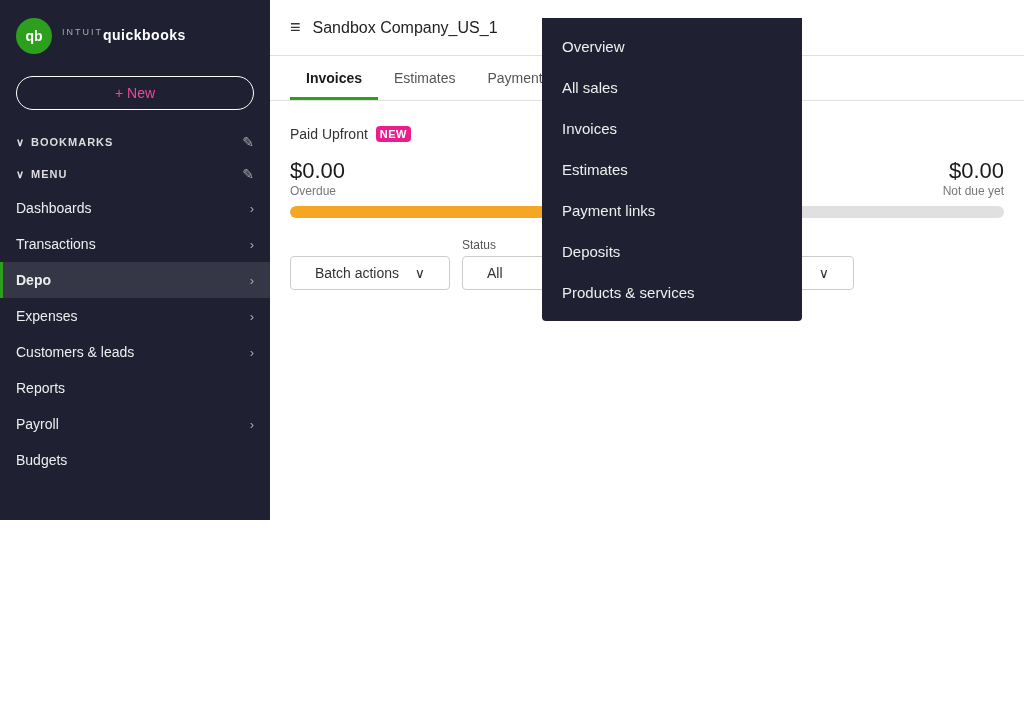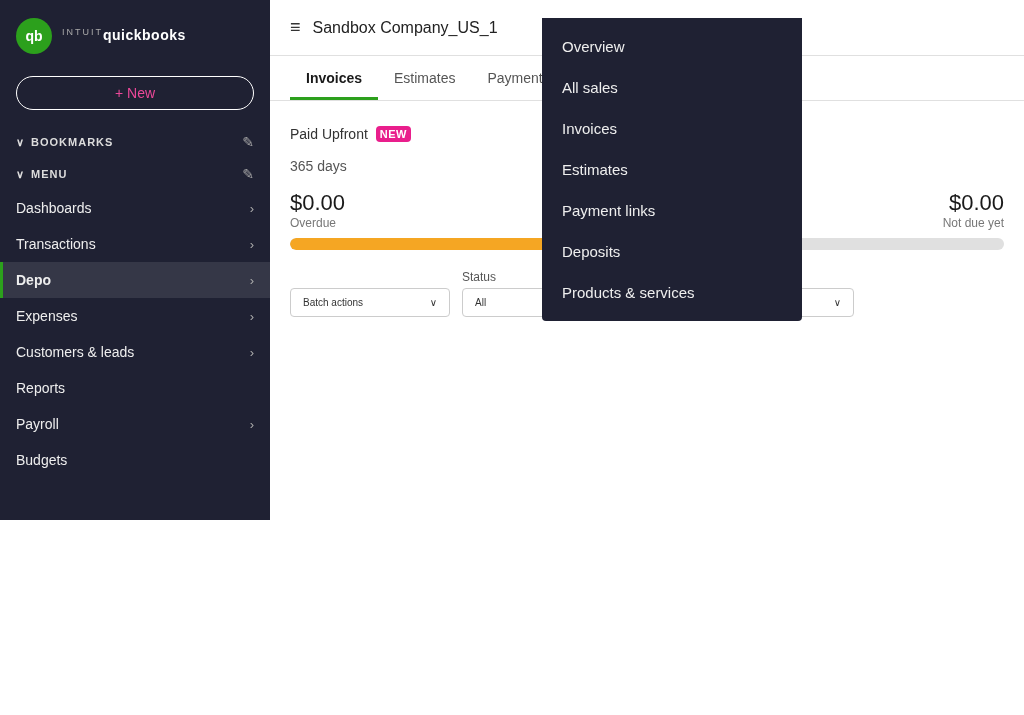--- a/index.html
+++ b/index.html
@@ -283,22 +283,22 @@
     .filter-group { display: flex; flex-direction: column; gap: 4px; }
     .filter-label { font-size: 12px; color: #555; }
 
     .filter-select {
       display: flex;
       align-items: center;
       justify-content: space-between;
       gap: 8px;
       border: 1px solid #ccc;
       border-radius: 4px;
-      padding: 8px 12px;
-      font-size: 10px;
+      padding: 8px 24px;
+      font-size: 14px;
       color: #333;
       background: #fff;
       cursor: pointer;
       min-width: 130px;
     }
 
     .filter-select.batch { min-width: 160px; }
     .filter-select.status { min-width: 180px; }
     .filter-select.date { min-width: 200px; }
 
@@ -433,21 +433,20 @@
     <div class="tab">Payment links</div>
     <div class="tab">Depo...</div>
   </div>
 
   <div class="content-area">
     <div class="paid-upfront-banner">
       <span>Paid Upfront</span>
       <span class="new-badge">NEW</span>
     </div>
 
-    <div class="days-text">365 days</div>
 
     <div class="amounts-row">
       <div class="amount-block">
         <span class="amount-value">$0.00</span>
         <span class="amount-label">Overdue</span>
       </div>
       <div class="amount-block" style="text-align:right;">
         <span class="amount-value">$0.00</span>
         <span class="amount-label">Not due yet</span>
       </div>

